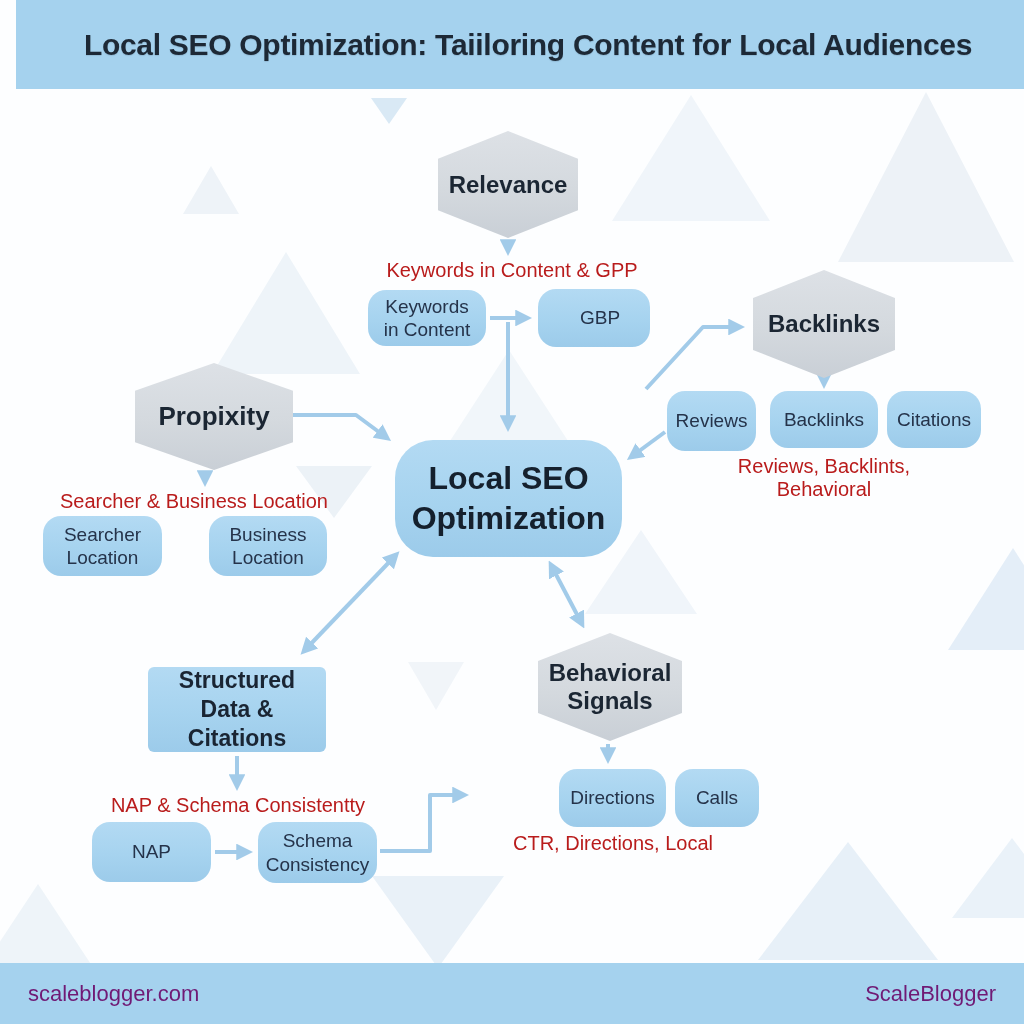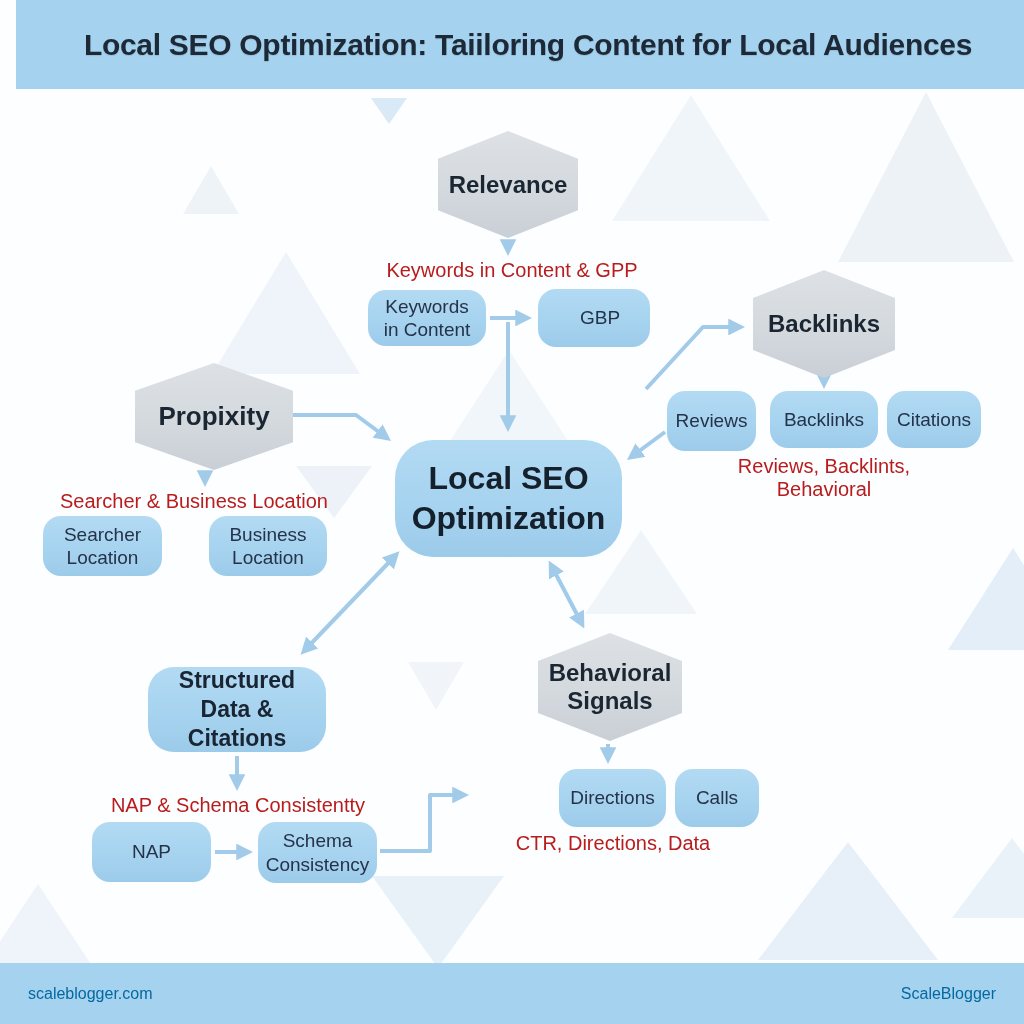--- a/index.html
+++ b/index.html
@@ -10,36 +10,36 @@
   }
   
   .tri{position:absolute;pointer-events:none;}
   .tri.up{clip-path:polygon(50% 0,100% 100%,0 100%);}
   .tri.down{clip-path:polygon(0 0,100% 0,50% 100%);}
   
   .bar{position:absolute;left:0;width:1024px;background:#a5d2ee;}
   #header{top:0;height:89px;display:flex;align-items:center;justify-content:center;margin-left:16px;}
   #header .title{font-size:30px;font-weight:700;color:#1d2936;letter-spacing:-0.3px;text-shadow:0 1px 1px rgba(40,60,80,0.15);}
   #footer{bottom:0;height:61px;display:flex;align-items:center;justify-content:space-between;padding:0 28px;box-sizing:border-box;}
-  .footer-text{color:#0369a1;font-size:16px;}
+  .footer-text{color:#701a75;font-size:22px;}
   
   .hex{
     position:absolute;display:flex;align-items:center;justify-content:center;text-align:center;
     clip-path:polygon(50% 0%,100% 26%,100% 74%,50% 100%,0% 74%,0% 26%);
     background:linear-gradient(180deg,#dde1e6 0%,#d4d9de 55%,#c9cfd6 100%);
     font-weight:700;font-size:24px;line-height:1.15;color:#1b2633;padding:0 14px;box-sizing:border-box;
   }
   
   .box{
     position:absolute;display:flex;align-items:center;justify-content:center;text-align:center;
     background:linear-gradient(180deg,#b3daf3 0%,#a6d3ef 55%,#9ccbea 100%);
     border-radius:18px;font-size:19px;line-height:1.22;color:#25334a;padding:4px 8px;box-sizing:border-box;
   }
   .box.central{border-radius:38px;font-weight:700;font-size:32px;line-height:1.22;color:#15202d;}
-  .box.structured{border-radius:26px;font-weight:700;font-size:23px;line-height:1.25;color:#1a2533;}
+  .box.structured{border-radius:6px;font-weight:700;font-size:23px;line-height:1.25;color:#1a2533;}
   
   .cap{position:absolute;text-align:center;font-size:20px;color:#b91c1c;}
   
   #connectors{position:absolute;left:0;top:0;}
 </style>
 </head>
 <body>
 
 <div id="canvas">
 
@@ -103,20 +103,20 @@
   <div class="box structured" style="left:148px;top:667px;width:178px;height:85px;padding:0 20px;">Structured Data &amp; Citations</div>
   <div class="box" style="left:92px;top:822px;width:119px;height:60px;">NAP</div>
   <div class="box" style="left:258px;top:822px;width:119px;height:61px;">Schema Consistency</div>
   <div class="box" style="left:559px;top:769px;width:107px;height:58px;">Directions</div>
   <div class="box" style="left:675px;top:769px;width:84px;height:58px;">Calls</div>
 
   <div class="cap" style="left:380px;top:259px;width:264px;">Keywords in Content &amp; GPP</div>
   <div class="cap" style="left:694px;top:455px;width:260px;">Reviews, Backlints, Behavioral</div>
   <div class="cap" style="left:60px;top:490px;width:268px;">Searcher &amp; Business Location</div>
   <div class="cap" style="left:108px;top:794px;width:260px;">NAP &amp; Schema Consistentty</div>
-  <div class="cap" style="left:493px;top:832px;width:240px;">CTR, Directions, Data</div>
+  <div class="cap" style="left:493px;top:832px;width:240px;">CTR, Directions, Local</div>
 
   <div id="footer" class="bar">
     <div class="footer-text">scaleblogger.com</div>
     <div class="footer-text">ScaleBlogger</div>
   </div>
 
 </div>
 
 </body></html>

